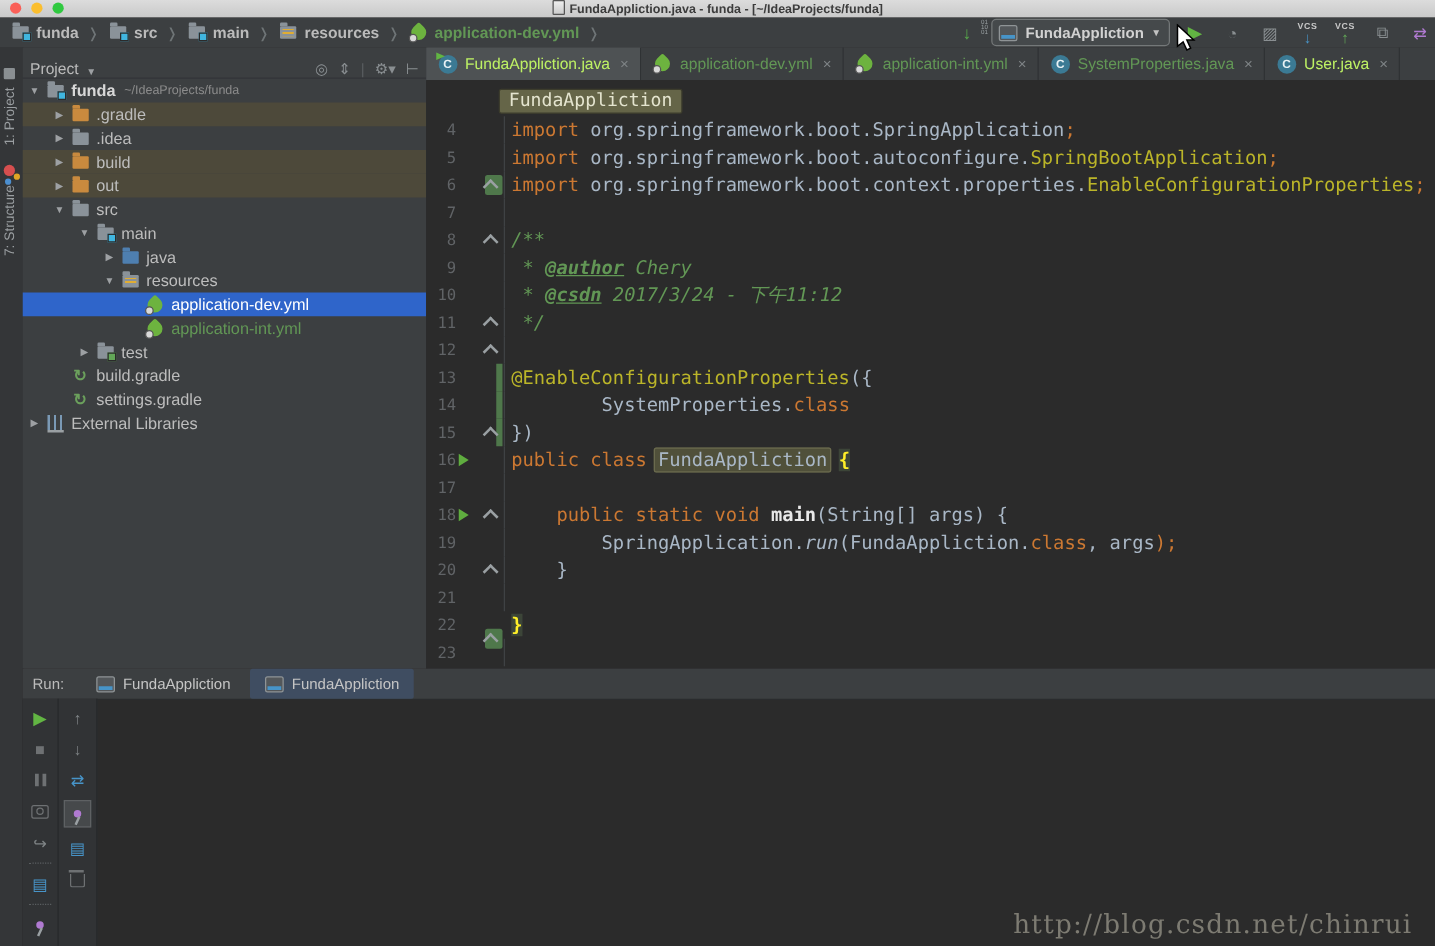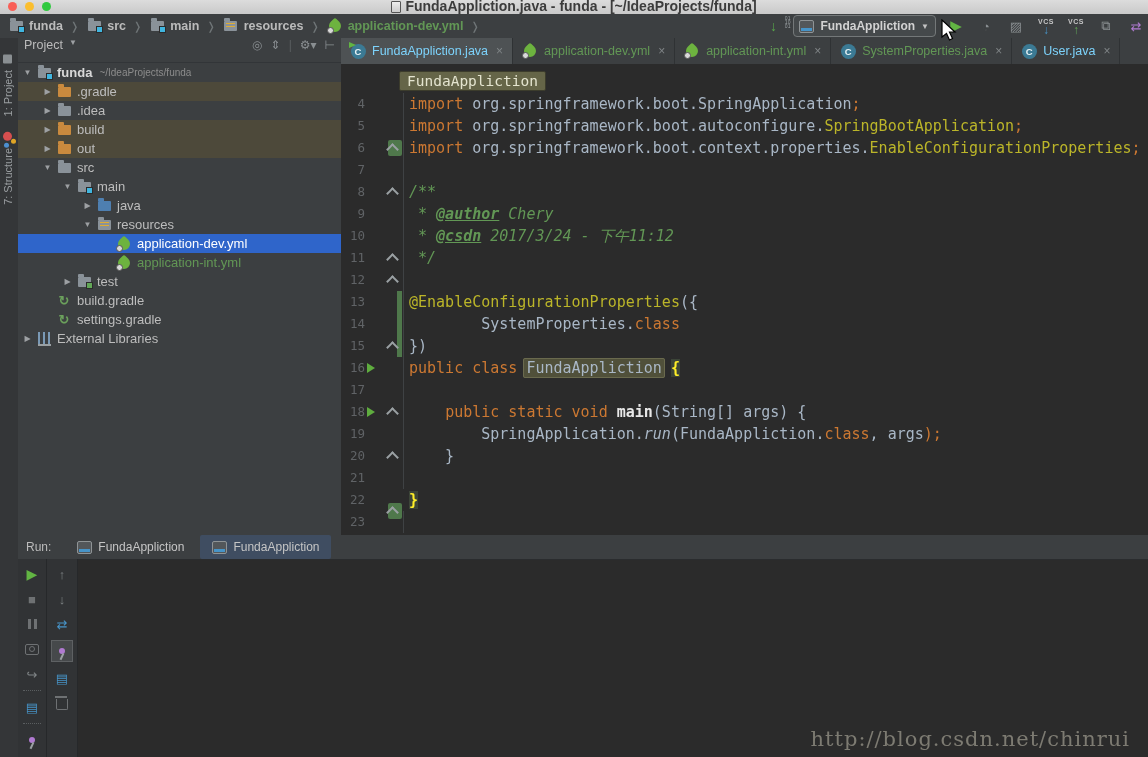--- a/index.html
+++ b/index.html
@@ -3,21 +3,21 @@
 <meta charset="utf-8">
 <style>
   html,body{margin:0;padding:0;background:#1e1e1e;}
   #app{position:relative;width:1148px;height:757px;overflow:hidden;background:#3c3f41;
        font-family:"Liberation Sans",sans-serif;-webkit-font-smoothing:antialiased;}
   
   #titlebar{position:absolute;left:0;top:0;width:100%;height:14px;background:linear-gradient(#dcdcdc,#c9c9c9);
             border-bottom:1px solid #9a9a9a;display:flex;align-items:center;}
   .tl{width:9px;height:9px;border-radius:50%;margin-left:8px;margin-top:-2px;}
   .tl.red{background:#f95f57}.tl.yellow{background:#fbbe2e}.tl.green{background:#30c940}
-  #title-text{position:absolute;left:0;right:0;top:0;text-align:center;font-size:14px;color:#3c3c3c;
+  #title-text{position:absolute;left:0;right:0;top:0;text-align:center;font-size:10px;color:#3c3c3c;
               line-height:13px;font-weight:bold;}
   #title-text .doc{display:inline-block;width:8px;height:10px;border:1px solid #555;border-radius:1px;
                    vertical-align:-2px;margin-right:4px;background:linear-gradient(#eee,#ccc);}
   
   #navbar{position:absolute;left:0;top:14px;width:100%;height:24px;background:#3c3f41;border-bottom:1px solid #2e3133;
           display:flex;align-items:center;}
   #breadcrumbs{display:flex;align-items:center;padding-left:8px;font-size:12.5px;color:#bbbbbb;font-weight:bold;}
   .bc-item{display:flex;align-items:center;gap:5px;cursor:default;}
   .bc-sep{color:#6f7577;margin:0 7px;font-weight:normal;font-size:11px;}
   .bc-green{color:#629755;}
@@ -36,21 +36,21 @@
   .upd .digits{position:absolute;right:-7px;top:0;font-size:5px;line-height:4px;color:#9aa0a3;font-style:normal;}
   
   #leftstrip{position:absolute;left:0;top:38px;width:18px;bottom:0;background:#343638;border-right:1px solid #2b2d2f;}
   .vtab{writing-mode:vertical-lr;transform:rotate(180deg);color:#9a9ea1;font-size:11px;display:flex;align-items:center;
         gap:5px;margin:10px 0 0 2px;cursor:default;}
   .dot-icon{width:9px;height:9px;border-radius:50%;background:#d64f4f;
             box-shadow:6px 5px 0 -2px #e0a526, -1px 9px 0 -2px #4c8fd0;margin:2px 0 6px 0;transform:rotate(180deg);}
   .proj-icon{width:9px;height:9px;background:#8a8f92;border-radius:1px;margin:2px 0 6px 0;transform:rotate(180deg);}
   
   #project-panel{position:absolute;left:18px;top:38px;width:323px;bottom:222px;background:#3c3f41;border-right:1px solid #282b2d;}
-  #project-header{height:24px;display:flex;align-items:flex-start;padding:0 6px;color:#bbbbbb;font-size:12.5px;border-bottom:1px solid #323538;}
+  #project-header{height:24px;display:flex;align-items:flex-end;padding:0 6px;color:#bbbbbb;font-size:12.5px;border-bottom:1px solid #323538;}
   #project-header .hdr-icons{margin-left:auto;display:flex;align-items:center;gap:8px;color:#8a8f92;font-size:12px;}
   #project-header .sep{color:#5a5e60;}
   #tree{position:absolute;left:0;right:0;top:25px;bottom:0;overflow:hidden;font-size:13px;color:#bdbdbd;}
   .trow{height:19px;display:flex;align-items:center;white-space:nowrap;cursor:default;}
   .trow.tint{background:#4d493a;}
   .trow.sel{background:#2f65ca;color:#ffffff;}
   .trow .arrow{width:11px;font-size:8px;color:#9da0a3;text-align:center;flex:none;margin-right:3px;}
   .trow .lbl{margin-left:5px;}
   .trow .lbl.green{color:#629755;}
   .trow .lbl.bold{font-weight:bold;color:#d8d8d8;}
@@ -74,21 +74,21 @@
   .ic-libs{width:13px;height:12px;background:repeating-linear-gradient(90deg,#7a99b5 0 2px,transparent 2px 5px);border-bottom:2px solid #9aa0a3;}
   .ic-class{width:15px;height:15px;border-radius:50%;background:#3b7a94;color:#e8f2f5;font-size:9.5px;font-weight:bold;
             display:flex;align-items:center;justify-content:center;position:relative;}
   .ic-class.runnable::after{content:"";position:absolute;left:-2px;top:-2px;width:0;height:0;
             border-left:7px solid #62b543;border-top:3.5px solid transparent;border-bottom:3.5px solid transparent;}
   
   #tabbar{position:absolute;left:341px;top:38px;right:0;height:26px;background:#3c3f41;border-bottom:1px solid #323538;display:flex;}
   .etab{display:flex;align-items:center;gap:6px;padding:0 9px;font-size:12.5px;color:#bbbbbb;border-right:1px solid #2f3234;cursor:default;}
   .etab.active{background:#4e5254;}
   .etab .close{color:#7f8486;font-size:12px;margin-left:2px;}
-  .etab .tl-blue{color:#7dd3fc;}
+  .etab .tl-blue{color:#bef264;}
   .etab .tl-green{color:#629755;}
   
   #editor{position:absolute;left:341px;top:64px;right:0;bottom:222px;background:#2b2b2b;overflow:hidden;
           font-family:"DejaVu Sans Mono",monospace;font-size:15px;}
   #float-label{position:absolute;left:58px;top:7px;background:#656548;border:1px solid #3c3c2c;border-radius:2px;
                color:#e4e4cf;padding:1px 7px;font-size:14.5px;z-index:5;}
   .cline{position:absolute;left:0;right:0;height:22px;display:flex;line-height:22px;}
   .lnum{width:24px;text-align:right;color:#606366;font-size:12.5px;flex:none;}
   .gut{width:38px;position:relative;flex:none;border-right:1px solid #3f4244;margin-left:0;}
   .codecell{padding-left:5px;white-space:pre;color:#a9b7c6;}

